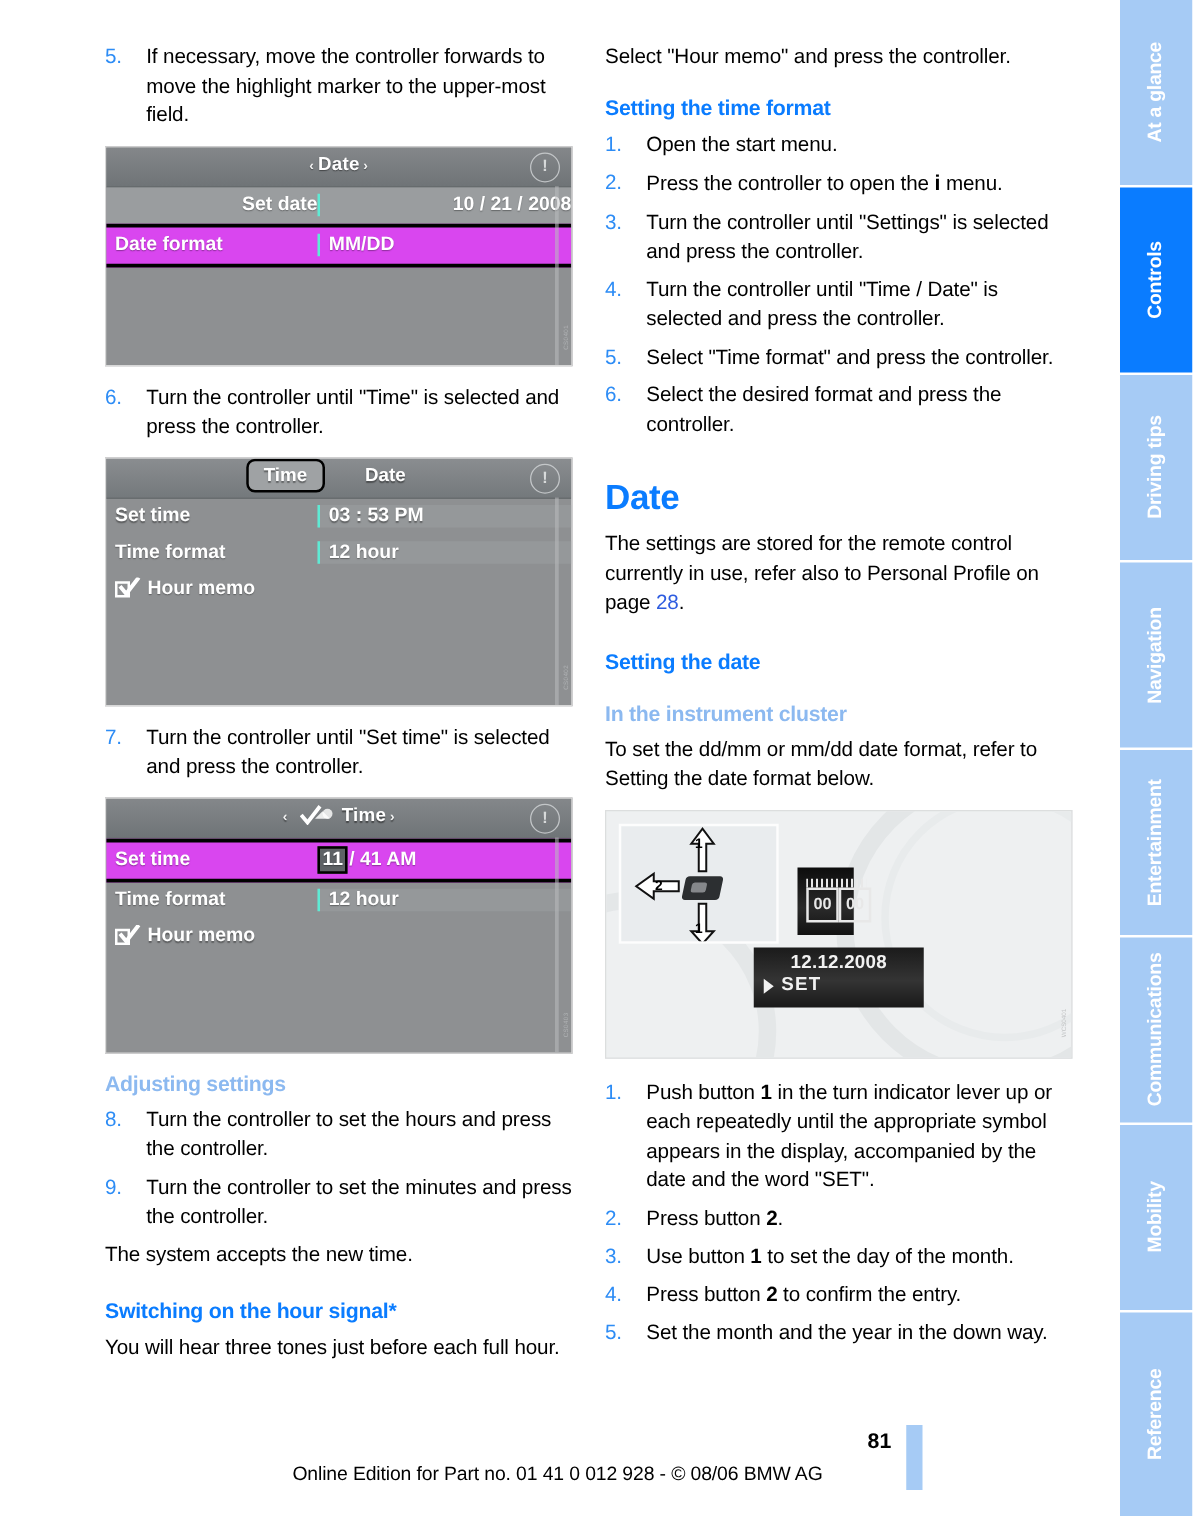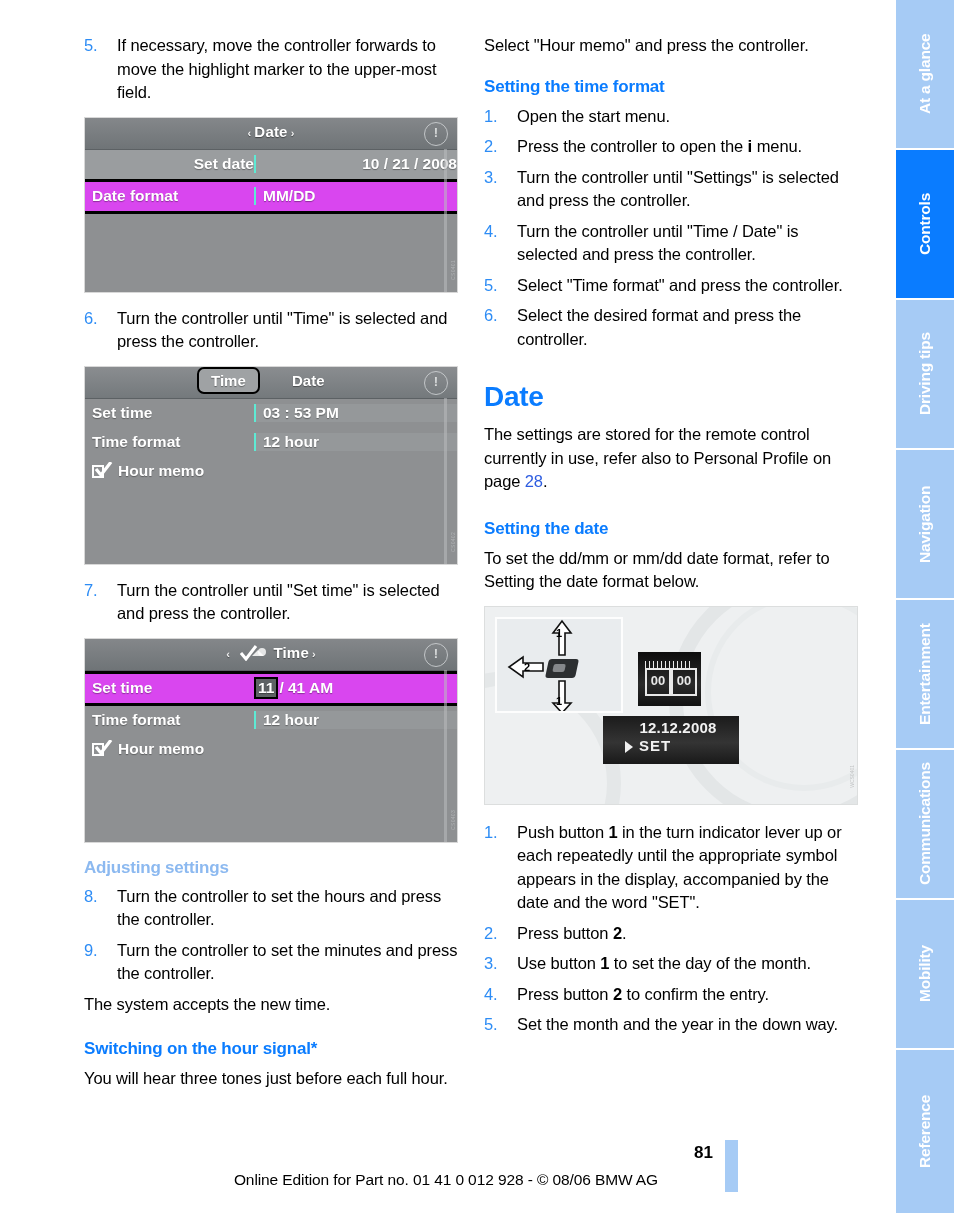--- a/index.html
+++ b/index.html
@@ -309,21 +309,20 @@
   }
   .lbl-1a { position: absolute; left: 59px; top: 8px; font-size: 11px; font-weight: bold; }
   .lbl-1b { position: absolute; left: 59px; top: 76px; font-size: 11px; font-weight: bold; }
   .lbl-2  { position: absolute; left: 27px; top: 42px; font-size: 11px; font-weight: bold; }
 
   .lcd-symbol {
     position: absolute;
     left: 153px; top: 45px;
     width: 45px; height: 54px;
     background: linear-gradient(180deg,#0d0d0d,#2a2a2a 60%,#121212);
-    padding-left: 18px;
   }
   .lcd-symbol .seg {
     position: absolute;
     top: 16px;
     width: 22px; height: 24px;
     border: 2px solid #e8e8e8;
     color: #e8e8e8;
     font-size: 13px;
     font-weight: bold;
     text-align: center;
@@ -339,21 +338,21 @@
     background: repeating-linear-gradient(90deg,#e8e8e8 0 1.5px, transparent 1.5px 4px);
   }
   .lcd-date {
     position: absolute;
     left: 118px; top: 109px;
     width: 136px; height: 48px;
     background: linear-gradient(180deg,#1b1b1b,#343434 55%,#191919);
     color: #f1f1f1;
     font-size: 15px;
     font-weight: bold;
-    padding: 3px 0 0 14px;
+    padding: 3px 0 0 0;
     box-sizing: border-box;
   }
   .lcd-date .d1 { text-align: center; letter-spacing: .2px; }
   .lcd-date .d2 { margin-top: 1px; padding-left: 22px; letter-spacing: 1px; position: relative; }
   .lcd-date .d2 .tri {
     position: absolute; left: 8px; top: 4px;
     width: 0; height: 0;
     border-left: 8px solid #f1f1f1;
     border-top: 6px solid transparent;
     border-bottom: 6px solid transparent;
@@ -600,20 +599,21 @@
           <span>Select the desired format and press the controller.</span>
         </li>
       </ol>
 
       <h2 class="section-title" style="margin-top:30px;">Date</h2>
       <p class="body-text">
         <span>The settings are stored for the remote control currently in use, refer also to Personal Profile on page </span><span class="page-ref">28</span><span>.</span>
       </p>
 
       <h3 class="sub-head" style="margin-top:24px;">Setting the date</h3>
+      <h4 class="sub-head-light" style="margin-top:20px;">In the instrument cluster</h4>
       <p class="body-text">To set the dd/mm or mm/dd date format, refer to Setting the date format below.</p>
 
       <div class="cluster-photo">
         <div class="dial left"></div>
         <div class="dial right"></div>
         <div class="dial-inner right2"></div>
 
         <div class="lever-box">
           <div class="lever-stalk">
             <div class="btn-dot"></div>

